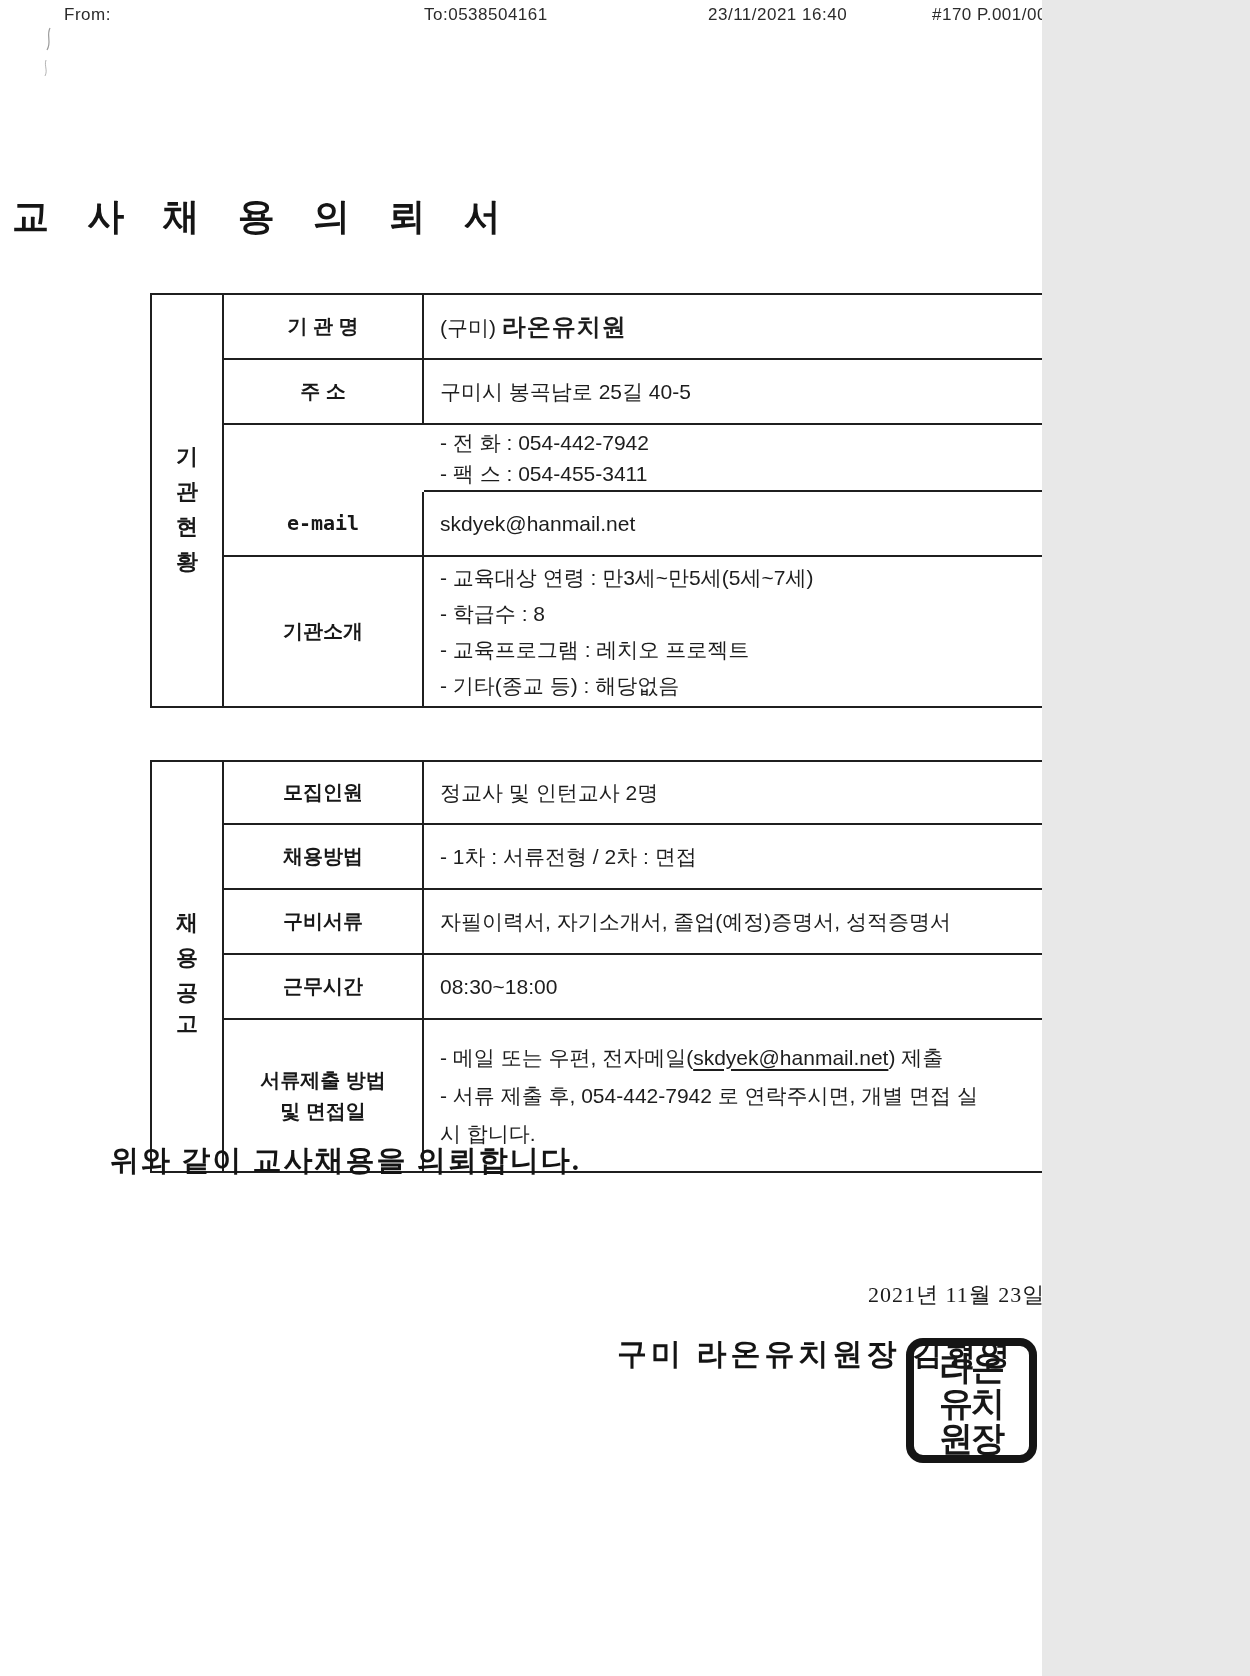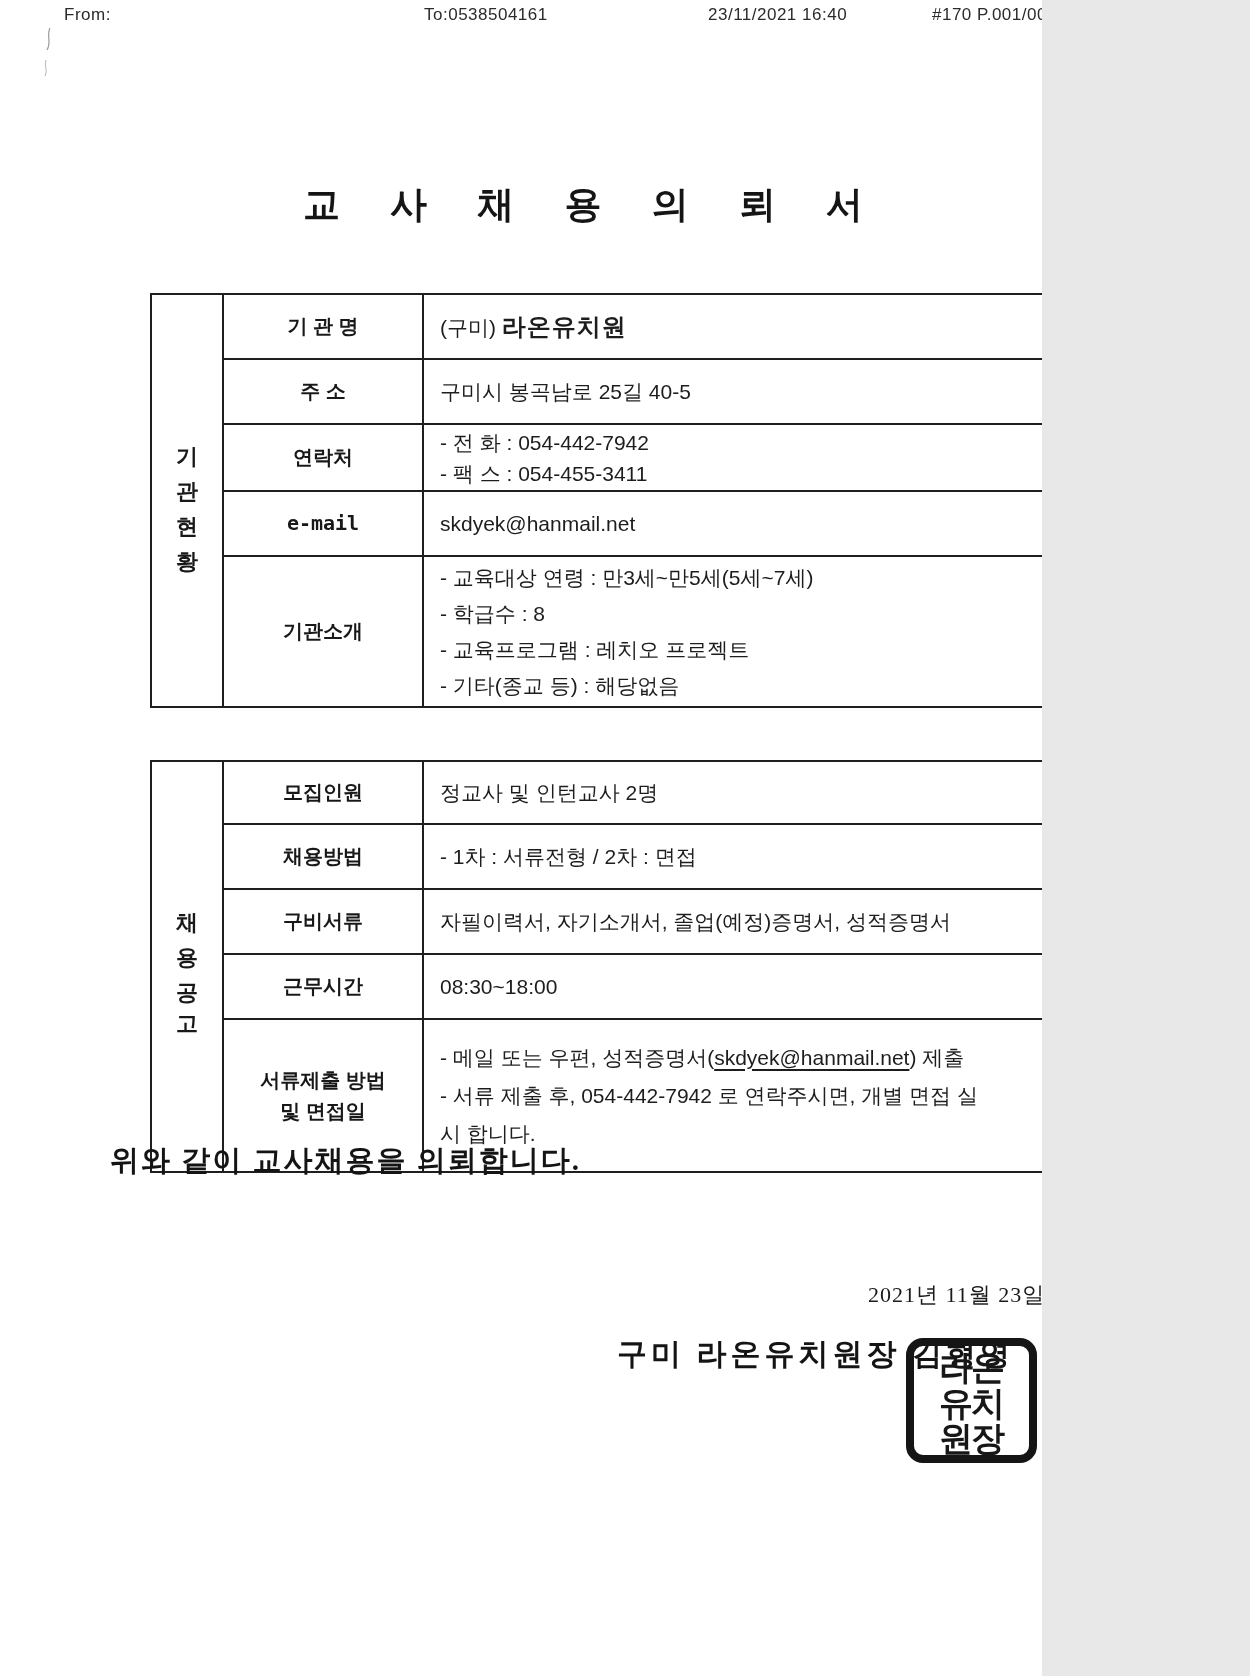--- a/index.html
+++ b/index.html
@@ -10,22 +10,22 @@
   
   .fax-item{position:absolute;top:5px;font-size:17px;letter-spacing:.5px;color:#2b2b2b;
     font-family:"Liberation Sans",sans-serif;white-space:nowrap;}
   .fax-from{left:64px;}
   .fax-to{left:424px;}
   .fax-dt{left:708px;}
   .fax-pg{left:932px;}
   .artifact{position:absolute;left:38px;top:26px;}
   
   .doc-title{
-    position:absolute;top:180px;left:0;width:1180px;text-align:center;margin:0;
-    font-family:Liberation Mono, monospace;font-size:37px;font-weight:bold;
+    position:absolute;top:180px;left:0;width:1180px;margin:12px;
+    font-family:Liberation Sans, sans-serif;font-size:37px;font-weight:bold;
     letter-spacing:14px;color:#151515;white-space:nowrap;
   }
   
   .tbl{position:absolute;left:150px;width:934px;display:grid;
     grid-template-columns:72px 200px 1fr;border:2px solid #1f1f1f;box-sizing:border-box;}
   .tbl1{top:293px;height:415px;grid-template-rows:65px 65px 67px 65px 1fr;}
   .tbl2{top:760px;height:413px;grid-template-rows:63px 65px 65px 65px 1fr;}
   .cell{box-sizing:border-box;display:flex;align-items:center;}
   .br{border-right:2px solid #1f1f1f;}
   .bb{border-bottom:2px solid #1f1f1f;}
@@ -88,23 +88,20 @@
       <span class="vline"><span class="org-prefix">(구미)</span>&nbsp;<span class="org-name">라온유치원</span></span>
     </div>
 
     <div class="cell label-cell br bb" style="grid-row:2">
       <span>주 소</span>
     </div>
     <div class="cell value-cell bb" style="grid-row:2">
       <span class="vline">구미시 봉곡남로 25길 40-5</span>
     </div>
 
-    <div class="cell label-cell br bb" style="grid-row:3">
-      <span>연락처</span>
-    </div>
     <div class="cell value-cell bb" style="grid-row:3">
       <span class="vline">- 전 화 : 054-442-7942</span>
       <span class="vline">- 팩 스 : 054-455-3411</span>
     </div>
 
     <div class="cell label-cell br bb mono" style="grid-row:4">
       <span>e-mail</span>
     </div>
     <div class="cell value-cell bb" style="grid-row:4">
       <span class="vline">skdyek@hanmail.net</span>
@@ -152,21 +149,21 @@
     </div>
     <div class="cell value-cell bb" style="grid-row:4">
       <span class="vline">08:30~18:00</span>
     </div>
 
     <div class="cell label-cell br" style="grid-row:5">
       <span>서류제출 방법</span>
       <span>및 면접일</span>
     </div>
     <div class="cell value-cell submit" style="grid-row:5">
-      <span class="vline"><span>- 메일 또는 우편, 성적증명서(</span><span class="uline">skdyek@hanmail.net</span><span>) 제출</span></span>
+      <span class="vline"><span>- 메일 또는 우편, 전자메일(</span><span class="uline">skdyek@hanmail.net</span><span>) 제출</span></span>
       <span class="vline">- 서류 제출 후, 054-442-7942 로 연락주시면, 개별 면접 실</span>
       <span class="vline">시 합니다.</span>
     </div>
   </div>
 
   <div class="closing">위와 같이 교사채용을 의뢰합니다.</div>
 
   <div class="doc-date">2021년 11월 23일</div>
 
   <div class="signature">구미 라온유치원장 김형영</div>

